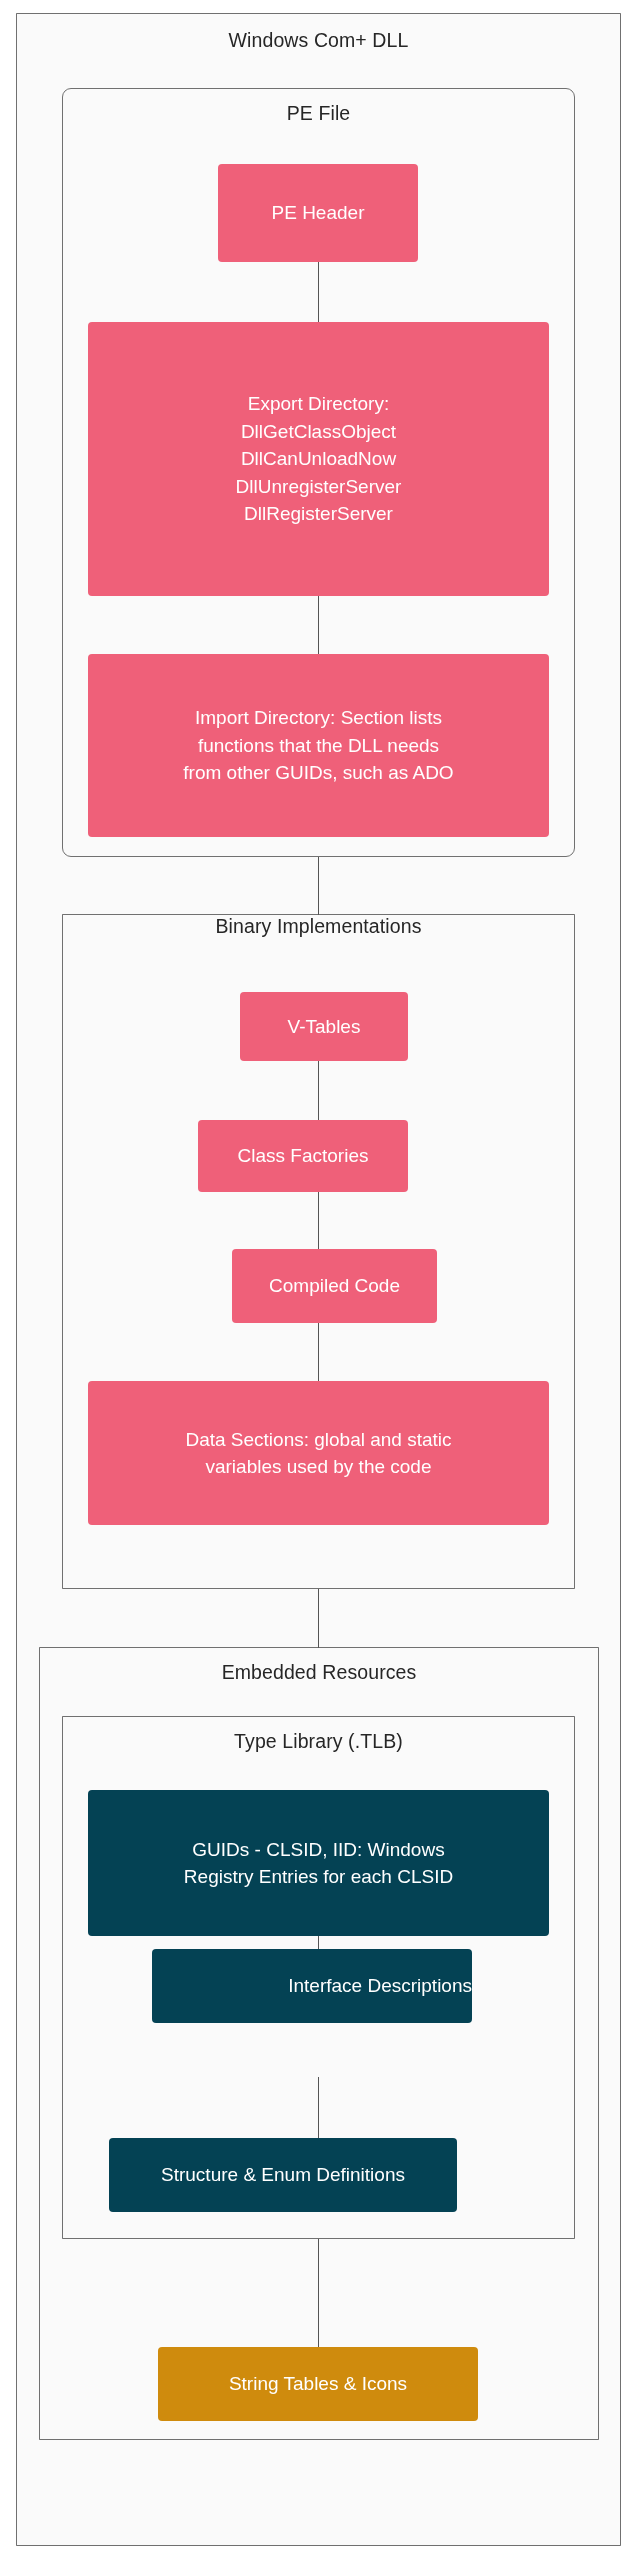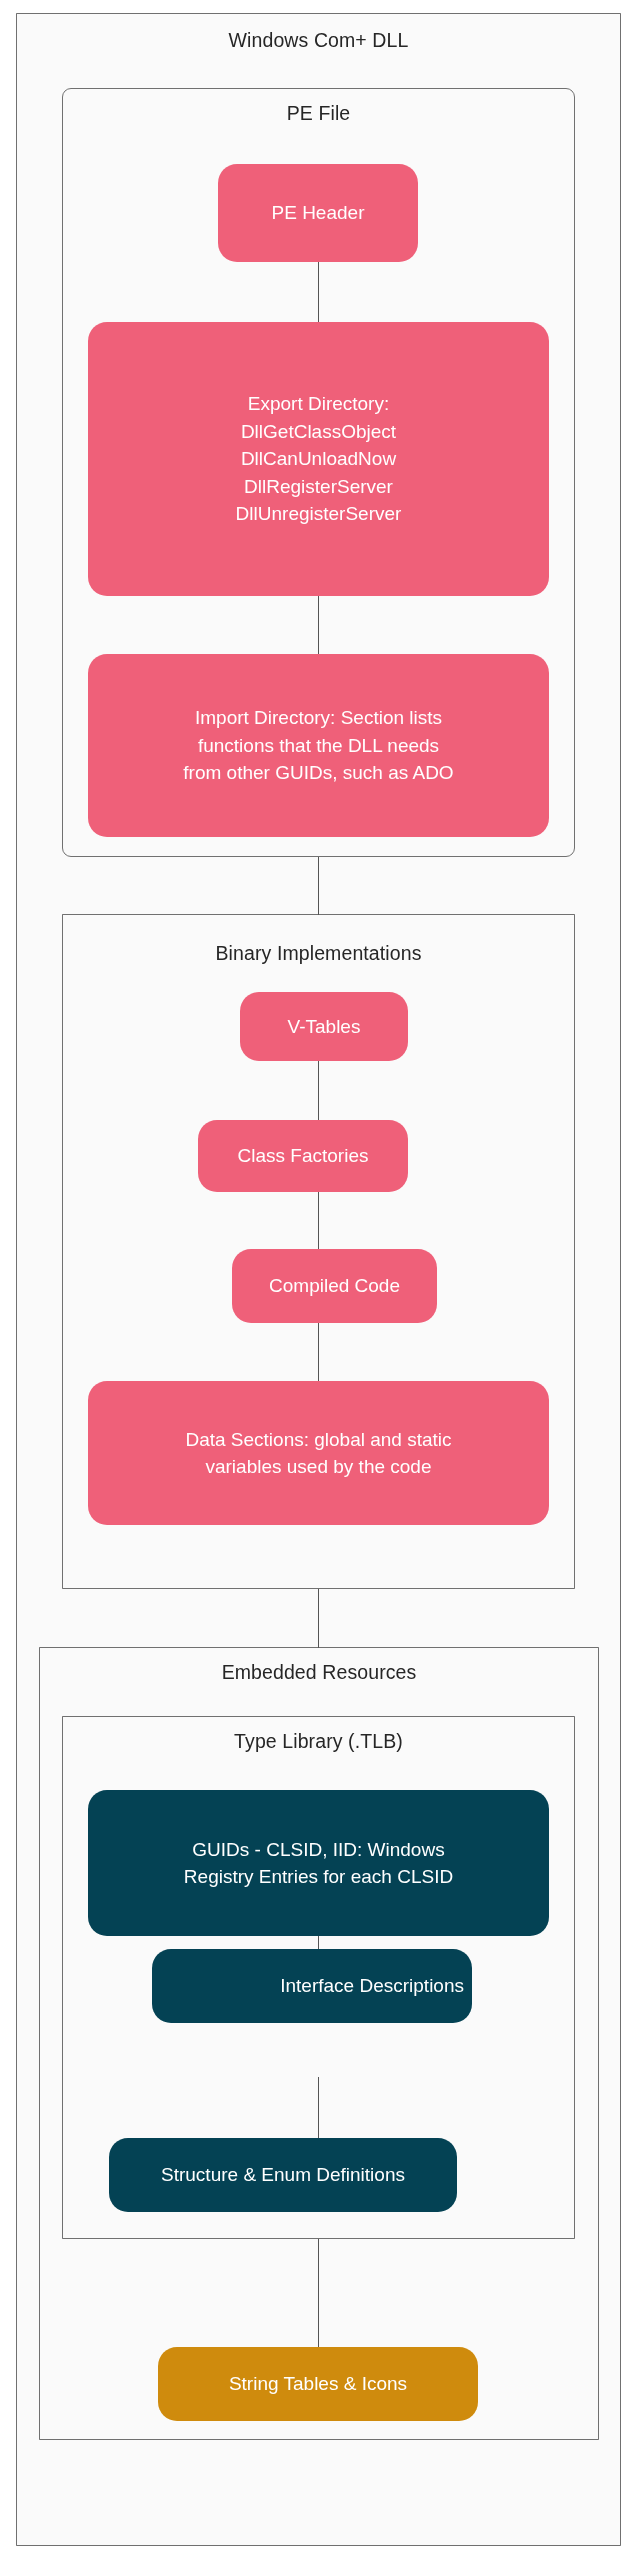--- a/index.html
+++ b/index.html
@@ -37,25 +37,25 @@
     white-space: nowrap;
   }
 
   
   .node {
     position: absolute;
     display: flex;
     align-items: center;
     justify-content: center;
     text-align: center;
-    border-radius: 19px;
+    border-radius: 4px;
     color: #ffffff;
     font-size: 19px;
     line-height: 27.5px;
-    padding: 4px 8px;
+    padding: 4px 0;
     z-index: 4;
   }
   .node .lines { width: 100%; }
   .node .lines > div { white-space: nowrap; }
 
   .pink  { background: #ef6079; }
   .teal  { background: #044254; }
   .amber { background: #cf8b0d; }
 
   
@@ -87,37 +87,37 @@
     <div class="lines">
       <div>PE Header</div>
     </div>
   </div>
 
   <div class="node pink" style="left:88px; top:322px; width:461px; height:274px;">
     <div class="lines">
       <div>Export Directory:</div>
       <div>DllGetClassObject</div>
       <div>DllCanUnloadNow</div>
+      <div>DllUnregisterServer</div>
       <div>DllRegisterServer</div>
-      <div>DllUnregisterServer</div>
     </div>
   </div>
 
   <div class="node pink" style="left:88px; top:654px; width:461px; height:183px;">
     <div class="lines">
       <div>Import Directory: Section lists</div>
       <div>functions that the DLL needs</div>
       <div>from other GUIDs, such as ADO</div>
     </div>
   </div>
 
   <div class="edge" style="left:318px; top:857px; height:58px;"></div>
 
   <div class="subgraph" style="left:62px; top:914px; width:513px; height:675px;">
-    <div class="subgraph-title" style="top:27px;">Binary Implementations</div>
+    <div class="subgraph-title" style="top:0;">Binary Implementations</div>
   </div>
 
   <div class="edge" style="left:318px; top:1060px; height:60px;"></div>
   <div class="edge" style="left:318px; top:1191px; height:59px;"></div>
   <div class="edge" style="left:318px; top:1322px; height:60px;"></div>
 
   <div class="node pink" style="left:234px; top:992px; width:168px; height:69px;margin-left:6px;">
     <div class="lines">
       <div>V-Tables</div>
     </div>

